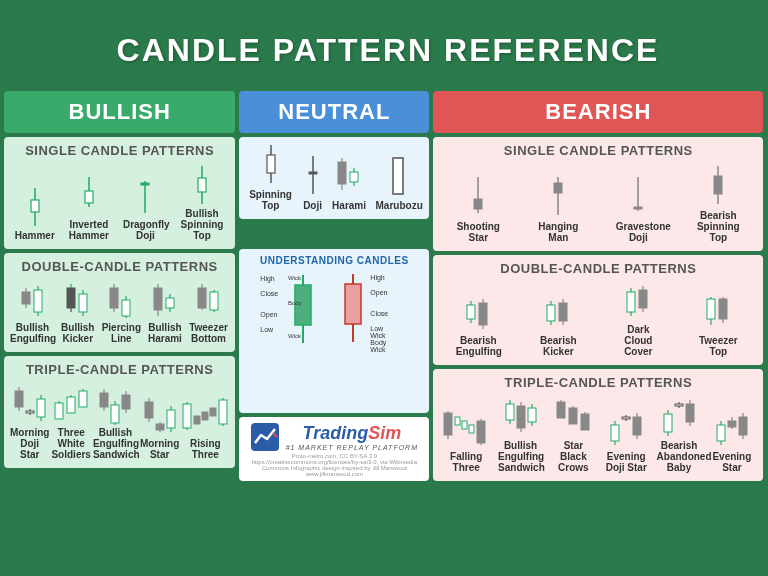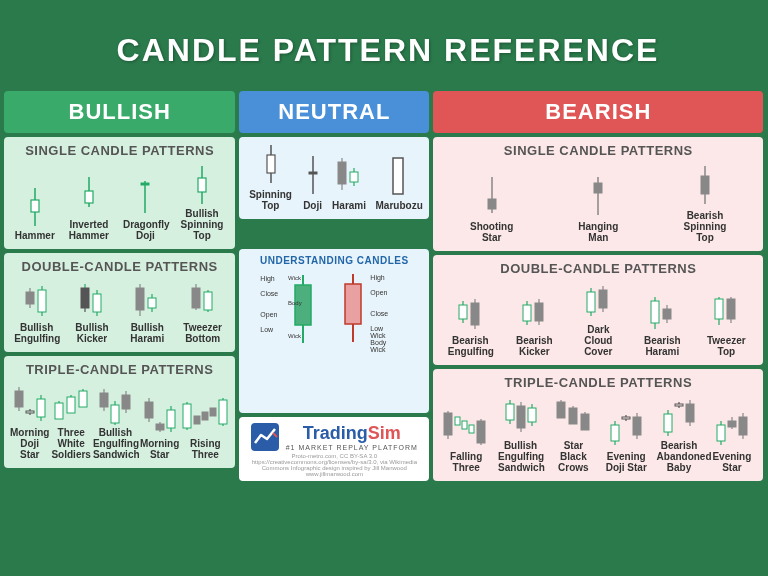--- a/index.html
+++ b/index.html
@@ -114,20 +114,21 @@
       line-height: 1.1;
       max-width: 45px;
     }
 
     
     svg.candle-svg { overflow: visible; }
     .logo-area {
       display: flex;
       align-items: center;
       gap: 7px;
+      font-style: italic;
     }
     .logo-icon {
       width: 28px;
       height: 28px;
     }
     .logo-text-main {
       font-size: 18px;
       font-weight: 900;
       color: #2a5ca8;
     }
@@ -224,20 +225,31 @@
               <line x1="7" y1="4" x2="7" y2="8" stroke="#2a6" stroke-width="1.2"></line>
               <rect x="3" y="8" width="8" height="20" fill="#555" stroke="#555" stroke-width="1"></rect>
               <line x1="7" y1="28" x2="7" y2="32" stroke="#555" stroke-width="1.2"></line>
               <line x1="19" y1="10" x2="19" y2="14" stroke="#2a6" stroke-width="1.2"></line>
               <rect x="15" y="14" width="8" height="18" fill="white" stroke="#2a6" stroke-width="1"></rect>
               <line x1="19" y1="32" x2="19" y2="36" stroke="#2a6" stroke-width="1.2"></line>
             </svg>
             <div class="pattern-label">Bullish Kicker</div>
           </div>
 
+          <div class="pattern-item">
+            <svg width="28" height="40">
+              <line x1="7" y1="4" x2="7" y2="8" stroke="#888" stroke-width="1.2"></line>
+              <rect x="3" y="8" width="8" height="20" fill="#888" stroke="#888" stroke-width="1"></rect>
+              <line x1="7" y1="28" x2="7" y2="32" stroke="#888" stroke-width="1.2"></line>
+              <line x1="19" y1="16" x2="19" y2="20" stroke="#2a6" stroke-width="1.2"></line>
+              <rect x="15" y="20" width="8" height="16" fill="white" stroke="#2a6" stroke-width="1"></rect>
+              <line x1="19" y1="36" x2="19" y2="38" stroke="#2a6" stroke-width="1.2"></line>
+            </svg>
+            <div class="pattern-label">Piercing Line</div>
+          </div>
 
           <div class="pattern-item">
             <svg width="28" height="40">
               <line x1="7" y1="4" x2="7" y2="8" stroke="#888" stroke-width="1.2"></line>
               <rect x="3" y="8" width="8" height="22" fill="#888" stroke="#888" stroke-width="1"></rect>
               <line x1="7" y1="30" x2="7" y2="36" stroke="#888" stroke-width="1.2"></line>
               <line x1="19" y1="14" x2="19" y2="18" stroke="#2a6" stroke-width="1.2"></line>
               <rect x="15" y="18" width="8" height="10" fill="white" stroke="#2a6" stroke-width="1"></rect>
               <line x1="19" y1="28" x2="19" y2="32" stroke="#2a6" stroke-width="1.2"></line>
             </svg>
@@ -467,20 +479,28 @@
 
           <div class="pattern-item">
             <svg width="20" height="44">
               <line x1="10" y1="2" x2="10" y2="8" stroke="#888" stroke-width="1.5"></line>
               <rect x="6" y="8" width="8" height="10" fill="#888" stroke="#888"></rect>
               <line x1="10" y1="18" x2="10" y2="40" stroke="#888" stroke-width="1.5"></line>
             </svg>
             <div class="pattern-label">Hanging Man</div>
           </div>
 
+          <div class="pattern-item">
+            <svg width="20" height="44">
+              <line x1="10" y1="2" x2="10" y2="32" stroke="#888" stroke-width="1.5"></line>
+              <rect x="6" y="32" width="8" height="2" fill="#888" stroke="#888"></rect>
+              <line x1="10" y1="34" x2="10" y2="36" stroke="#888" stroke-width="1.5"></line>
+            </svg>
+            <div class="pattern-label">Gravestone Doji</div>
+          </div>
 
           <div class="pattern-item">
             <svg width="20" height="44">
               <line x1="10" y1="2" x2="10" y2="12" stroke="#888" stroke-width="1.5"></line>
               <rect x="6" y="12" width="8" height="18" fill="#888" stroke="#888"></rect>
               <line x1="10" y1="30" x2="10" y2="40" stroke="#888" stroke-width="1.5"></line>
             </svg>
             <div class="pattern-label">Bearish Spinning Top</div>
           </div>
         </div>
@@ -519,31 +539,20 @@
               <line x1="7" y1="6" x2="7" y2="10" stroke="#2a6" stroke-width="1.2"></line>
               <rect x="3" y="10" width="8" height="20" fill="white" stroke="#2a6"></rect>
               <line x1="7" y1="30" x2="7" y2="34" stroke="#2a6" stroke-width="1.2"></line>
               <line x1="19" y1="4" x2="19" y2="8" stroke="#888" stroke-width="1.2"></line>
               <rect x="15" y="8" width="8" height="18" fill="#888" stroke="#888"></rect>
               <line x1="19" y1="26" x2="19" y2="30" stroke="#888" stroke-width="1.2"></line>
             </svg>
             <div class="pattern-label">Dark Cloud Cover</div>
           </div>
 
-          <div class="pattern-item">
-            <svg width="28" height="40">
-              <line x1="7" y1="4" x2="7" y2="8" stroke="#2a6" stroke-width="1.2"></line>
-              <rect x="3" y="8" width="8" height="22" fill="white" stroke="#2a6"></rect>
-              <line x1="7" y1="30" x2="7" y2="36" stroke="#2a6" stroke-width="1.2"></line>
-              <line x1="19" y1="12" x2="19" y2="16" stroke="#888" stroke-width="1.2"></line>
-              <rect x="15" y="16" width="8" height="10" fill="#888" stroke="#888"></rect>
-              <line x1="19" y1="26" x2="19" y2="30" stroke="#888" stroke-width="1.2"></line>
-            </svg>
-            <div class="pattern-label">Bearish Harami</div>
-          </div>
 
           <div class="pattern-item">
             <svg width="28" height="40">
               <line x1="7" y1="4" x2="7" y2="6" stroke="#2a6" stroke-width="1.2"></line>
               <rect x="3" y="6" width="8" height="20" fill="white" stroke="#2a6"></rect>
               <line x1="7" y1="26" x2="7" y2="32" stroke="#2a6" stroke-width="1.2"></line>
               <line x1="19" y1="4" x2="19" y2="6" stroke="#888" stroke-width="1.2"></line>
               <rect x="15" y="6" width="8" height="20" fill="#888" stroke="#888"></rect>
               <line x1="19" y1="26" x2="19" y2="30" stroke="#888" stroke-width="1.2"></line>
             </svg>

